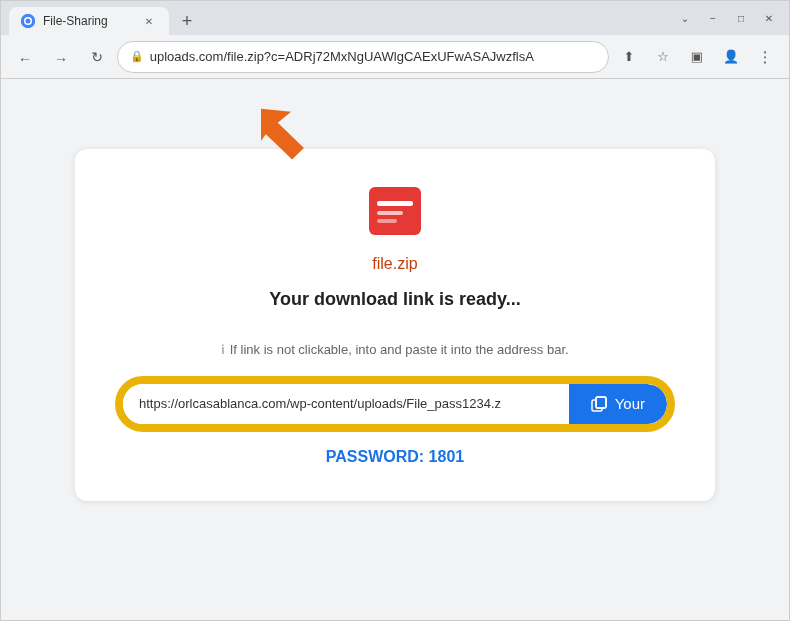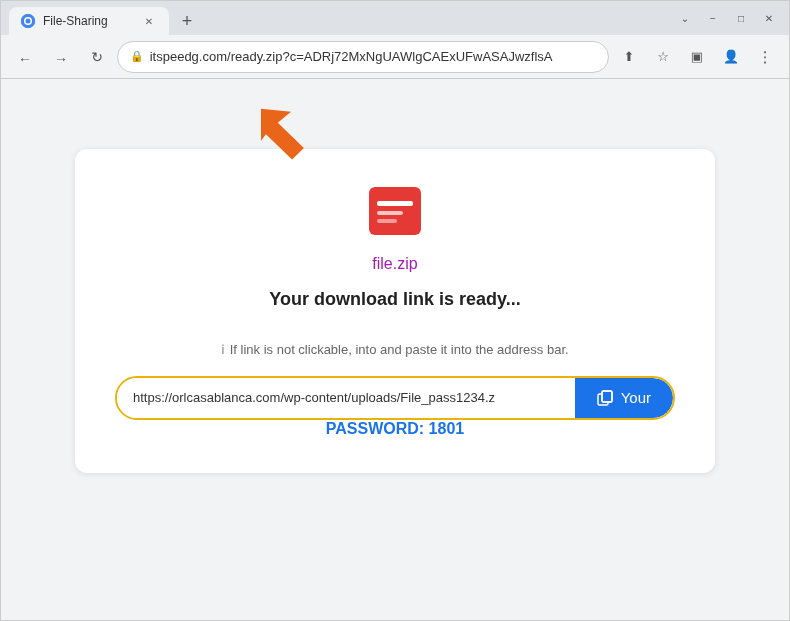--- a/index.html
+++ b/index.html
@@ -214,21 +214,21 @@
     .file-icon {
       width: 64px;
       height: 64px;
       position: relative;
     }
 
     
     .file-name {
       font-size: 16px;
       font-weight: 500;
-      color: #a21caf;
+      color: #c2410c;
       margin-bottom: 16px;
       text-decoration: none;
     }
 
     
     .headline {
       font-size: 18px;
       font-weight: 700;
       color: #222;
       margin-bottom: 30px;
@@ -246,23 +246,24 @@
 
     .info-icon {
       font-size: 13px;
       color: #888;
     }
 
     
     .link-row {
       width: 100%;
       display: flex;
-      border: 2px solid #eab308;
+      border: 8px solid #eab308;
       border-radius: 30px;
       overflow: hidden;
+      margin-bottom: 16px;
     }
 
     .link-text {
       flex: 1;
       padding: 10px 16px;
       font-size: 13px;
       color: #333;
       background: white;
       white-space: nowrap;
       overflow: hidden;
@@ -340,21 +341,21 @@
     </div>
   </div>
 
   <div class="toolbar">
     <button class="nav-btn">←</button>
     <button class="nav-btn">→</button>
     <button class="nav-btn">↻</button>
 
     <div class="address-bar-container">
       <span class="lock-icon">🔒</span>
-      <span class="address-text">itspeedg.com/ready.zip?c=ADRj72MxNgUAWlgCAExUFwASAJwzflsA</span>
+      <span class="address-text">uploads.com/file.zip?c=ADRj72MxNgUAWlgCAExUFwASAJwzflsA</span>
     </div>
 
     <div class="toolbar-right">
       <button class="nav-btn" style="font-size:13px;">⬆</button>
       <button class="nav-btn" style="font-size:13px;">☆</button>
       <button class="nav-btn" style="font-size:13px;">▣</button>
       <button class="nav-btn" style="font-size:13px;">👤</button>
       <button class="nav-btn" style="font-size:15px;">⋮</button>
     </div>
   </div>

